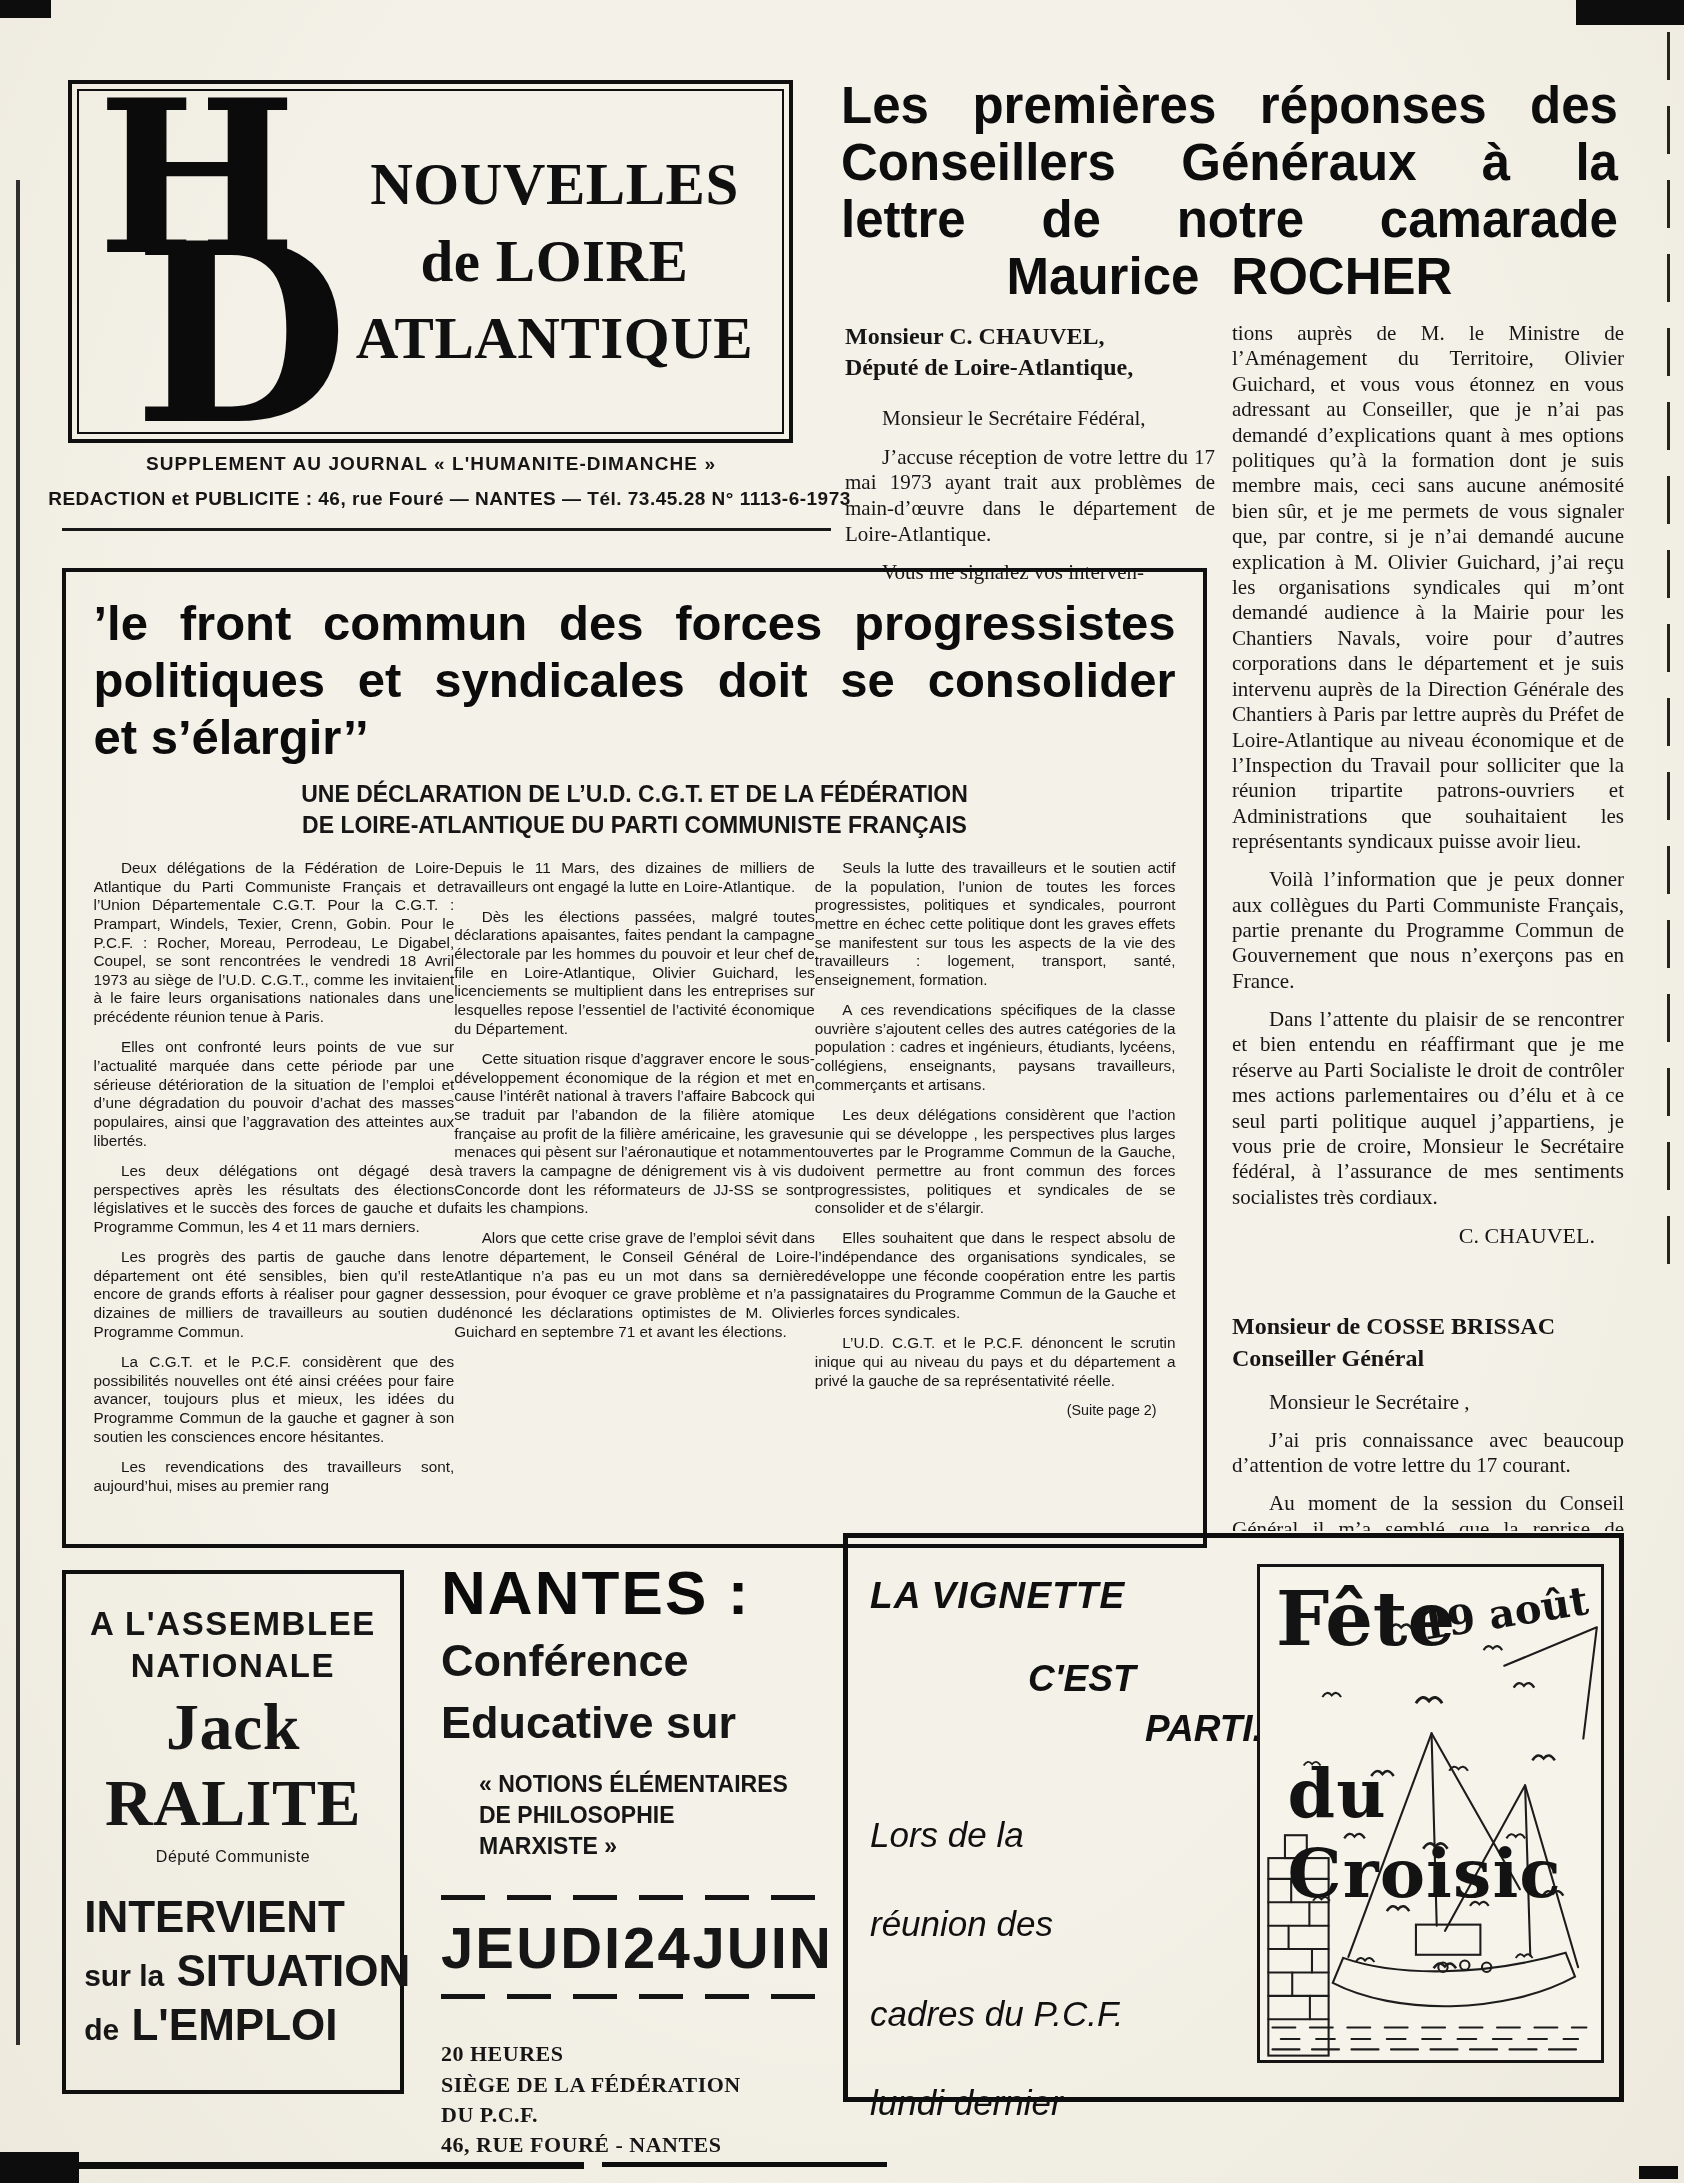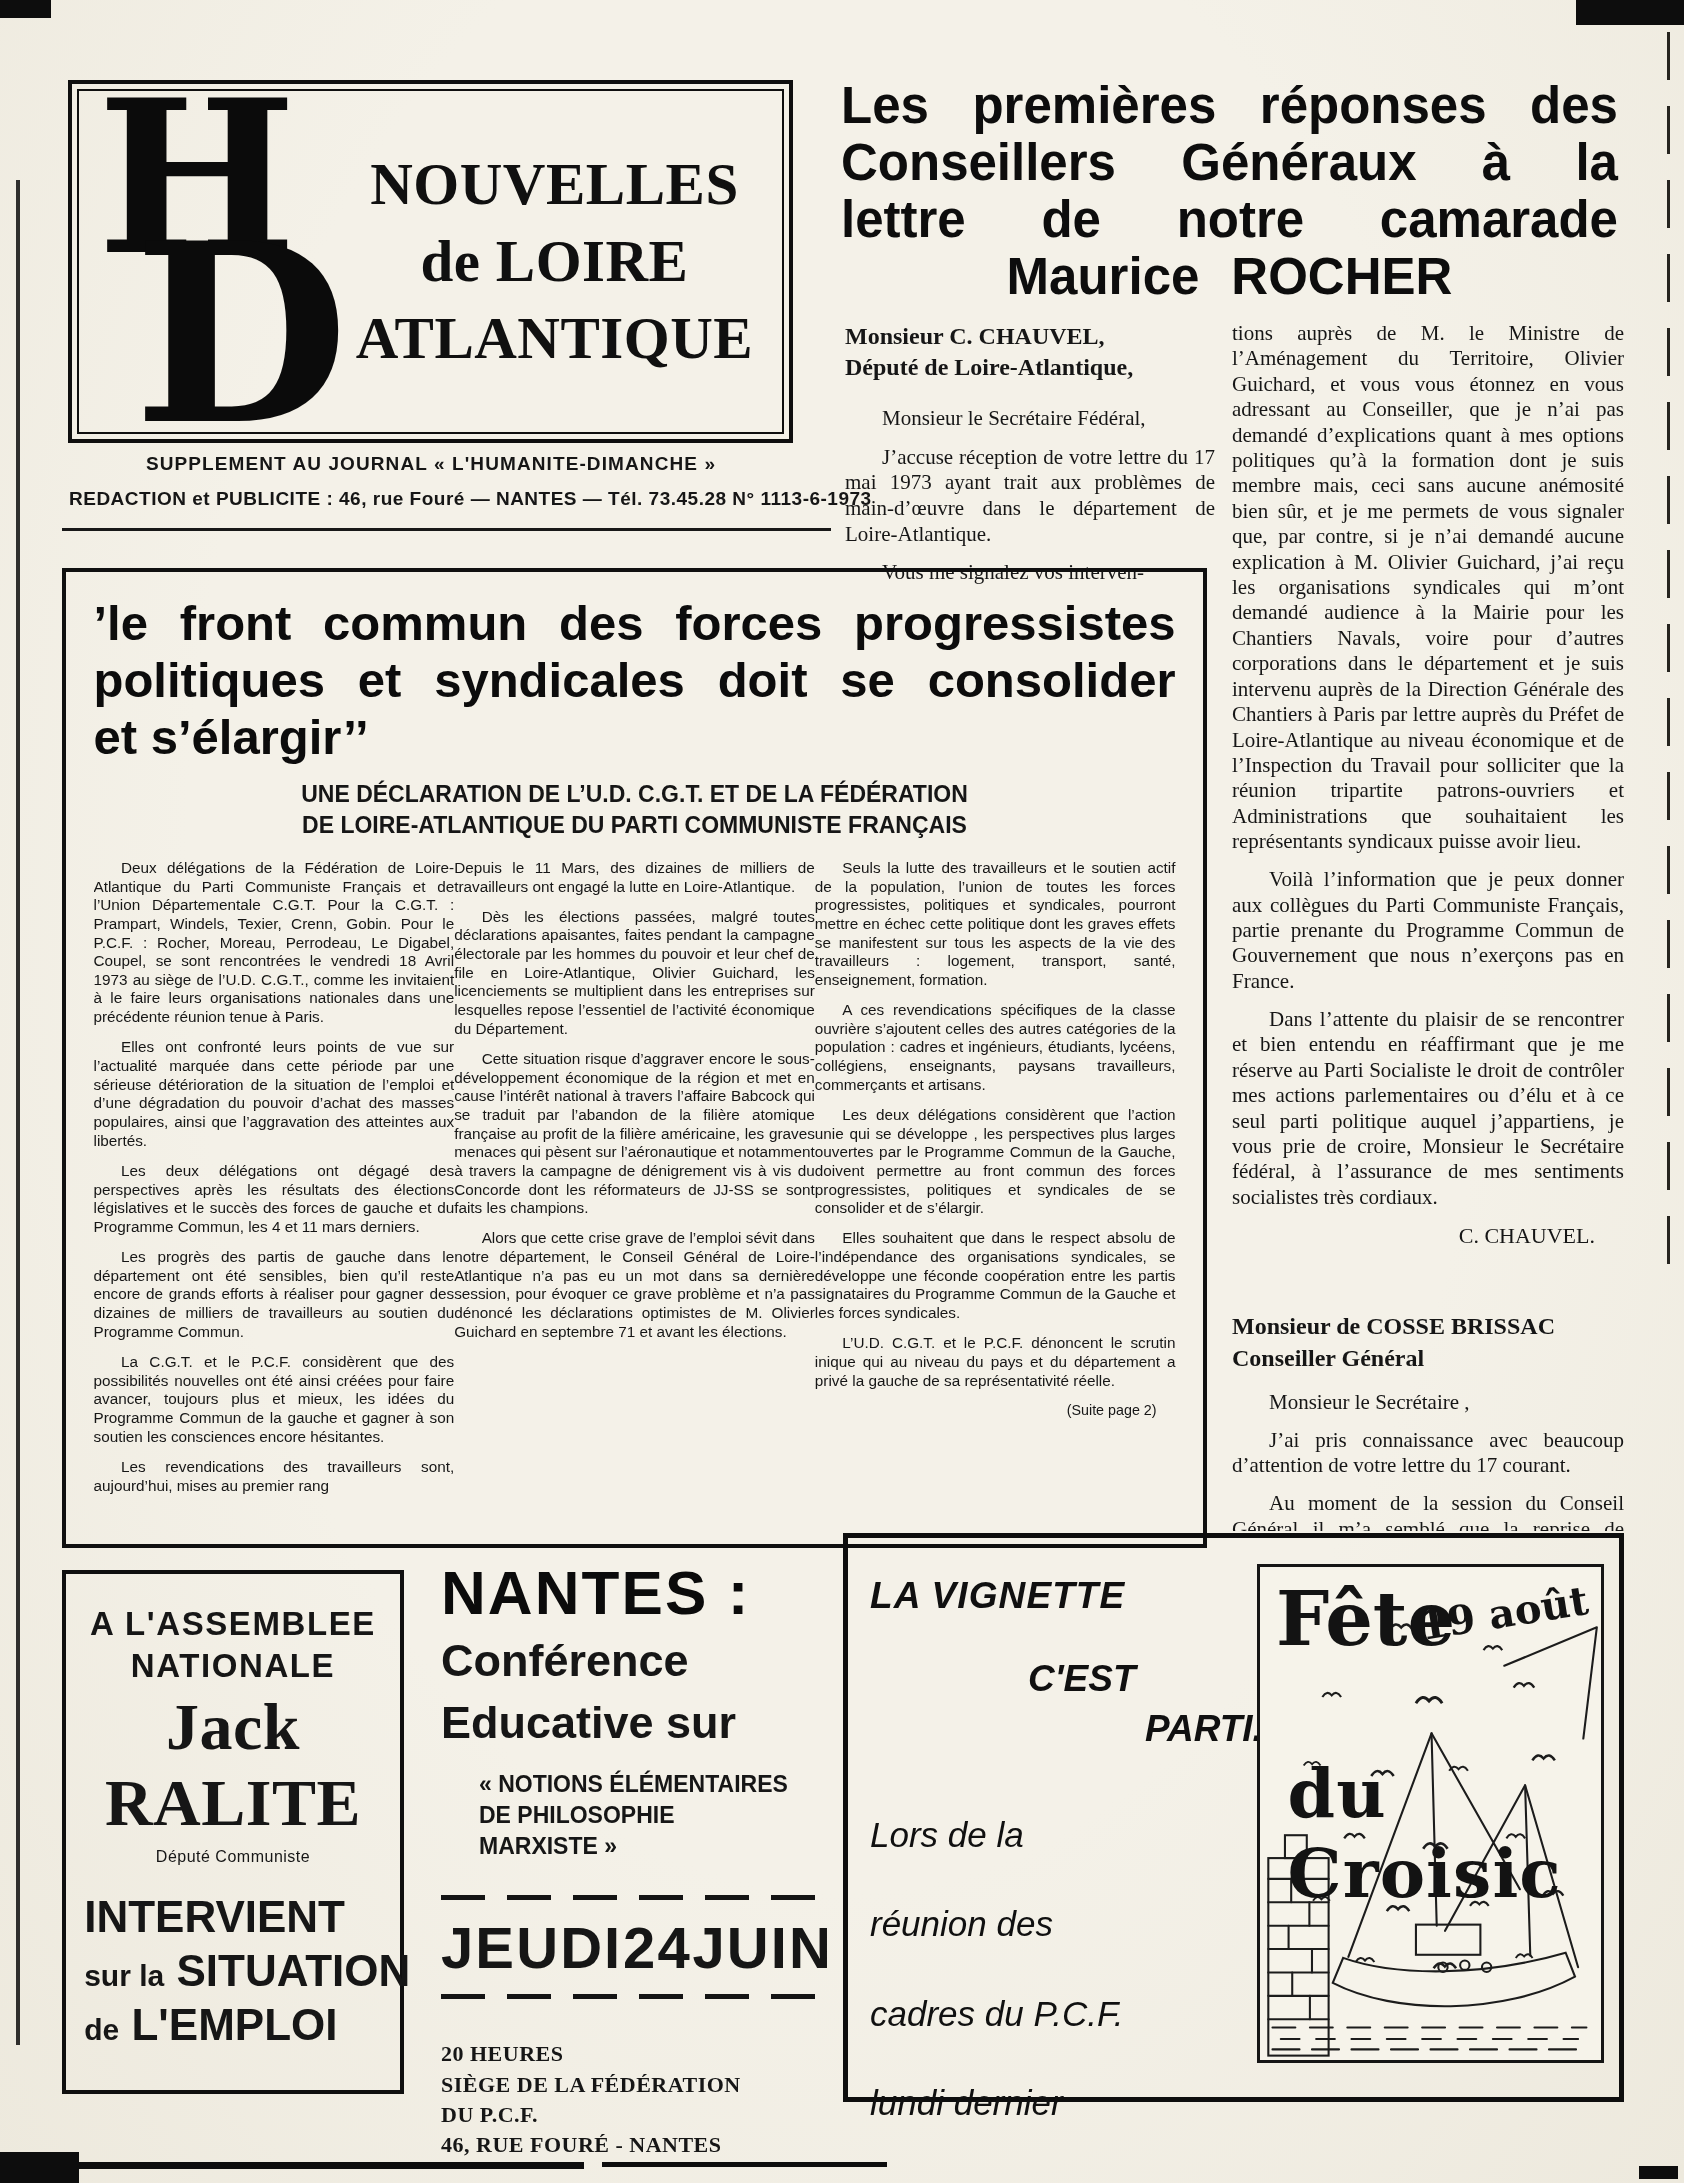--- a/index.html
+++ b/index.html
@@ -17,21 +17,21 @@
   .hd-logo { position:relative; width:248px; height:317px; flex:0 0 auto; }
   .hd-logo .hd-h, .hd-logo .hd-d { position:absolute; font-family:"DejaVu Serif", serif;
         font-weight:bold; color:#0b0b0b; line-height:.8; }
   .hd-logo .hd-h { font-size:211px; left:0; top:-9.5px; }
   .hd-logo .hd-d { font-size:248px; right:-3.2px; bottom:-13.7px; }
   .masthead-title { flex:1; text-align:center; font-family:"Liberation Serif", serif;
         font-weight:bold; font-size:59px; line-height:1.3; color:#101010; letter-spacing:0.5px; }
 
   .supplement { left:69px; top:453px; width:724px; text-align:center;
         font-weight:bold; font-size:19px; letter-spacing:1.1px; }
-  .redaction { left:69px; top:488px; width:761px; display:flex; justify-content:flex-start;
+  .redaction { left:69px; top:488px; width:761px; display:flex; justify-content:center;
         font-weight:bold; font-size:19px; letter-spacing:0.5px; white-space:nowrap; }
   .top-rule { left:62px; top:528px; width:769px; height:2.6px; background:#181818; }
 
   
   .headline { left:841px; top:77px; width:777px; }
   .hl { display:flex; justify-content:space-between; white-space:nowrap;
         font-weight:bold; font-size:51px; line-height:1.12; color:#0d0d0d; }
   .hl-center { display:flex; justify-content:center; gap:32px; white-space:nowrap;
         font-weight:bold; font-size:51px; line-height:1.12; color:#0d0d0d; }
 

